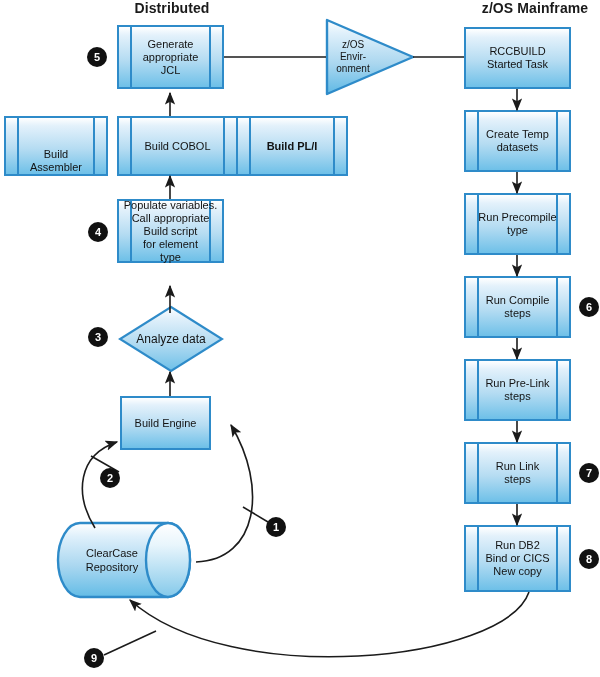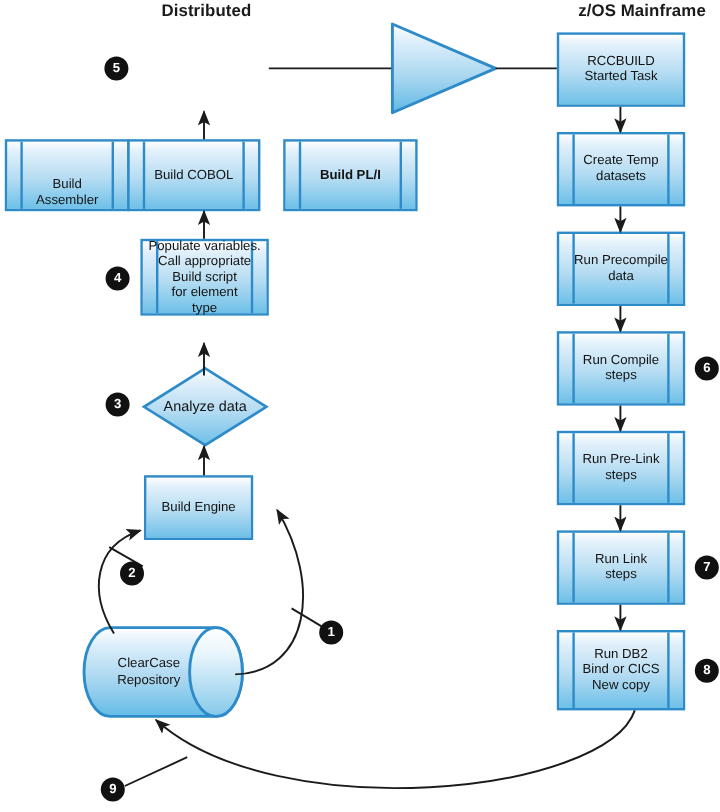--- a/index.html
+++ b/index.html
@@ -111,27 +111,32 @@
       <path d="M196,562 C258,560 268,487 231,425" marker-end="url(#ah)"></path>
 
       <path d="M529,592 C505,662 230,690 130,600" marker-end="url(#ah)"></path>
 
       <path d="M119,472 L91,456"></path>
       <path d="M268,522 L243,507"></path>
       <path d="M104,655 L156,631"></path>
     </g>
   </svg>
 
+  <div class="box subproc" style="left:117px;top:25px;width:107px;height:64px;">
+    <span class="lbl">Generate
+appropriate
+JCL</span>
+  </div>
 
   <div class="box subproc" style="left:4px;top:116px;width:104px;height:60px;align-items:flex-end;">
     <span class="lbl">Build
 Assembler</span>
   </div>
 
-  <div class="box subproc" style="left:106px;top:116px;width:111px;height:60px;">
+  <div class="box subproc" style="left:117px;top:116px;width:121px;height:60px;">
     <span class="lbl">Build COBOL</span>
   </div>
 
   <div class="box subproc" style="left:236px;top:116px;width:112px;height:60px;font-weight:bold;">
     <span class="lbl">Build PL/I</span>
   </div>
 
   <div class="box subproc" style="left:117px;top:199px;width:107px;height:64px;">
     <span class="lbl">Populate variables.
 Call appropriate
@@ -152,21 +157,21 @@
       </defs>
       <polygon points="53,2 104,34 53,66 2,34" fill="url(#gdia)" stroke="#2e8bc9" stroke-width="2.2"></polygon>
     </svg>
     <span class="lbl">Analyze data</span>
   </div>
 
   <div class="box" style="left:120px;top:396px;width:91px;height:54px;">
     <span class="lbl">Build Engine</span>
   </div>
 
-  <div class="cyl" style="left:68px;top:521px;width:140px;height:78px;">
+  <div class="cyl" style="left:56px;top:521px;width:140px;height:78px;">
     <svg width="140" height="78" viewBox="0 0 140 78" style="position:absolute;left:0;top:0;">
       <defs>
         <linearGradient id="gcyl" x1="0" y1="0" x2="0" y2="1">
           <stop offset="0%" stop-color="#ffffff"></stop>
           <stop offset="18%" stop-color="#dff0fb"></stop>
           <stop offset="58%" stop-color="#aad7f0"></stop>
           <stop offset="100%" stop-color="#63bce6"></stop>
         </linearGradient>
         <linearGradient id="gcap" x1="0" y1="0" x2="0" y2="1">
           <stop offset="0%" stop-color="#ffffff"></stop>
@@ -186,35 +191,38 @@
       <defs>
         <linearGradient id="gtri" x1="0" y1="0" x2="0" y2="1">
           <stop offset="0%" stop-color="#ffffff"></stop>
           <stop offset="18%" stop-color="#dff0fb"></stop>
           <stop offset="60%" stop-color="#a9d6ef"></stop>
           <stop offset="100%" stop-color="#5fb9e5"></stop>
         </linearGradient>
       </defs>
       <polygon points="3,3 89,40 3,77" fill="url(#gtri)" stroke="#2e8bc9" stroke-width="2.4" stroke-linejoin="round"></polygon>
     </svg>
+    <span class="lbl">z/OS
+Envir-
+onment</span>
   </div>
 
   <div class="box subproc" style="left:464px;top:110px;width:107px;height:62px;">
     <span class="lbl">Create Temp
 datasets</span>
   </div>
 
   <div class="box" style="left:464px;top:27px;width:107px;height:62px;">
     <span class="lbl">RCCBUILD
 Started Task</span>
   </div>
 
   <div class="box subproc" style="left:464px;top:193px;width:107px;height:62px;">
     <span class="lbl">Run Precompile
-data</span>
+type</span>
   </div>
 
   <div class="box subproc" style="left:464px;top:276px;width:107px;height:62px;">
     <span class="lbl">Run Compile
 steps</span>
   </div>
 
   <div class="box subproc" style="left:464px;top:359px;width:107px;height:62px;">
     <span class="lbl">Run Pre-Link
 steps</span>

